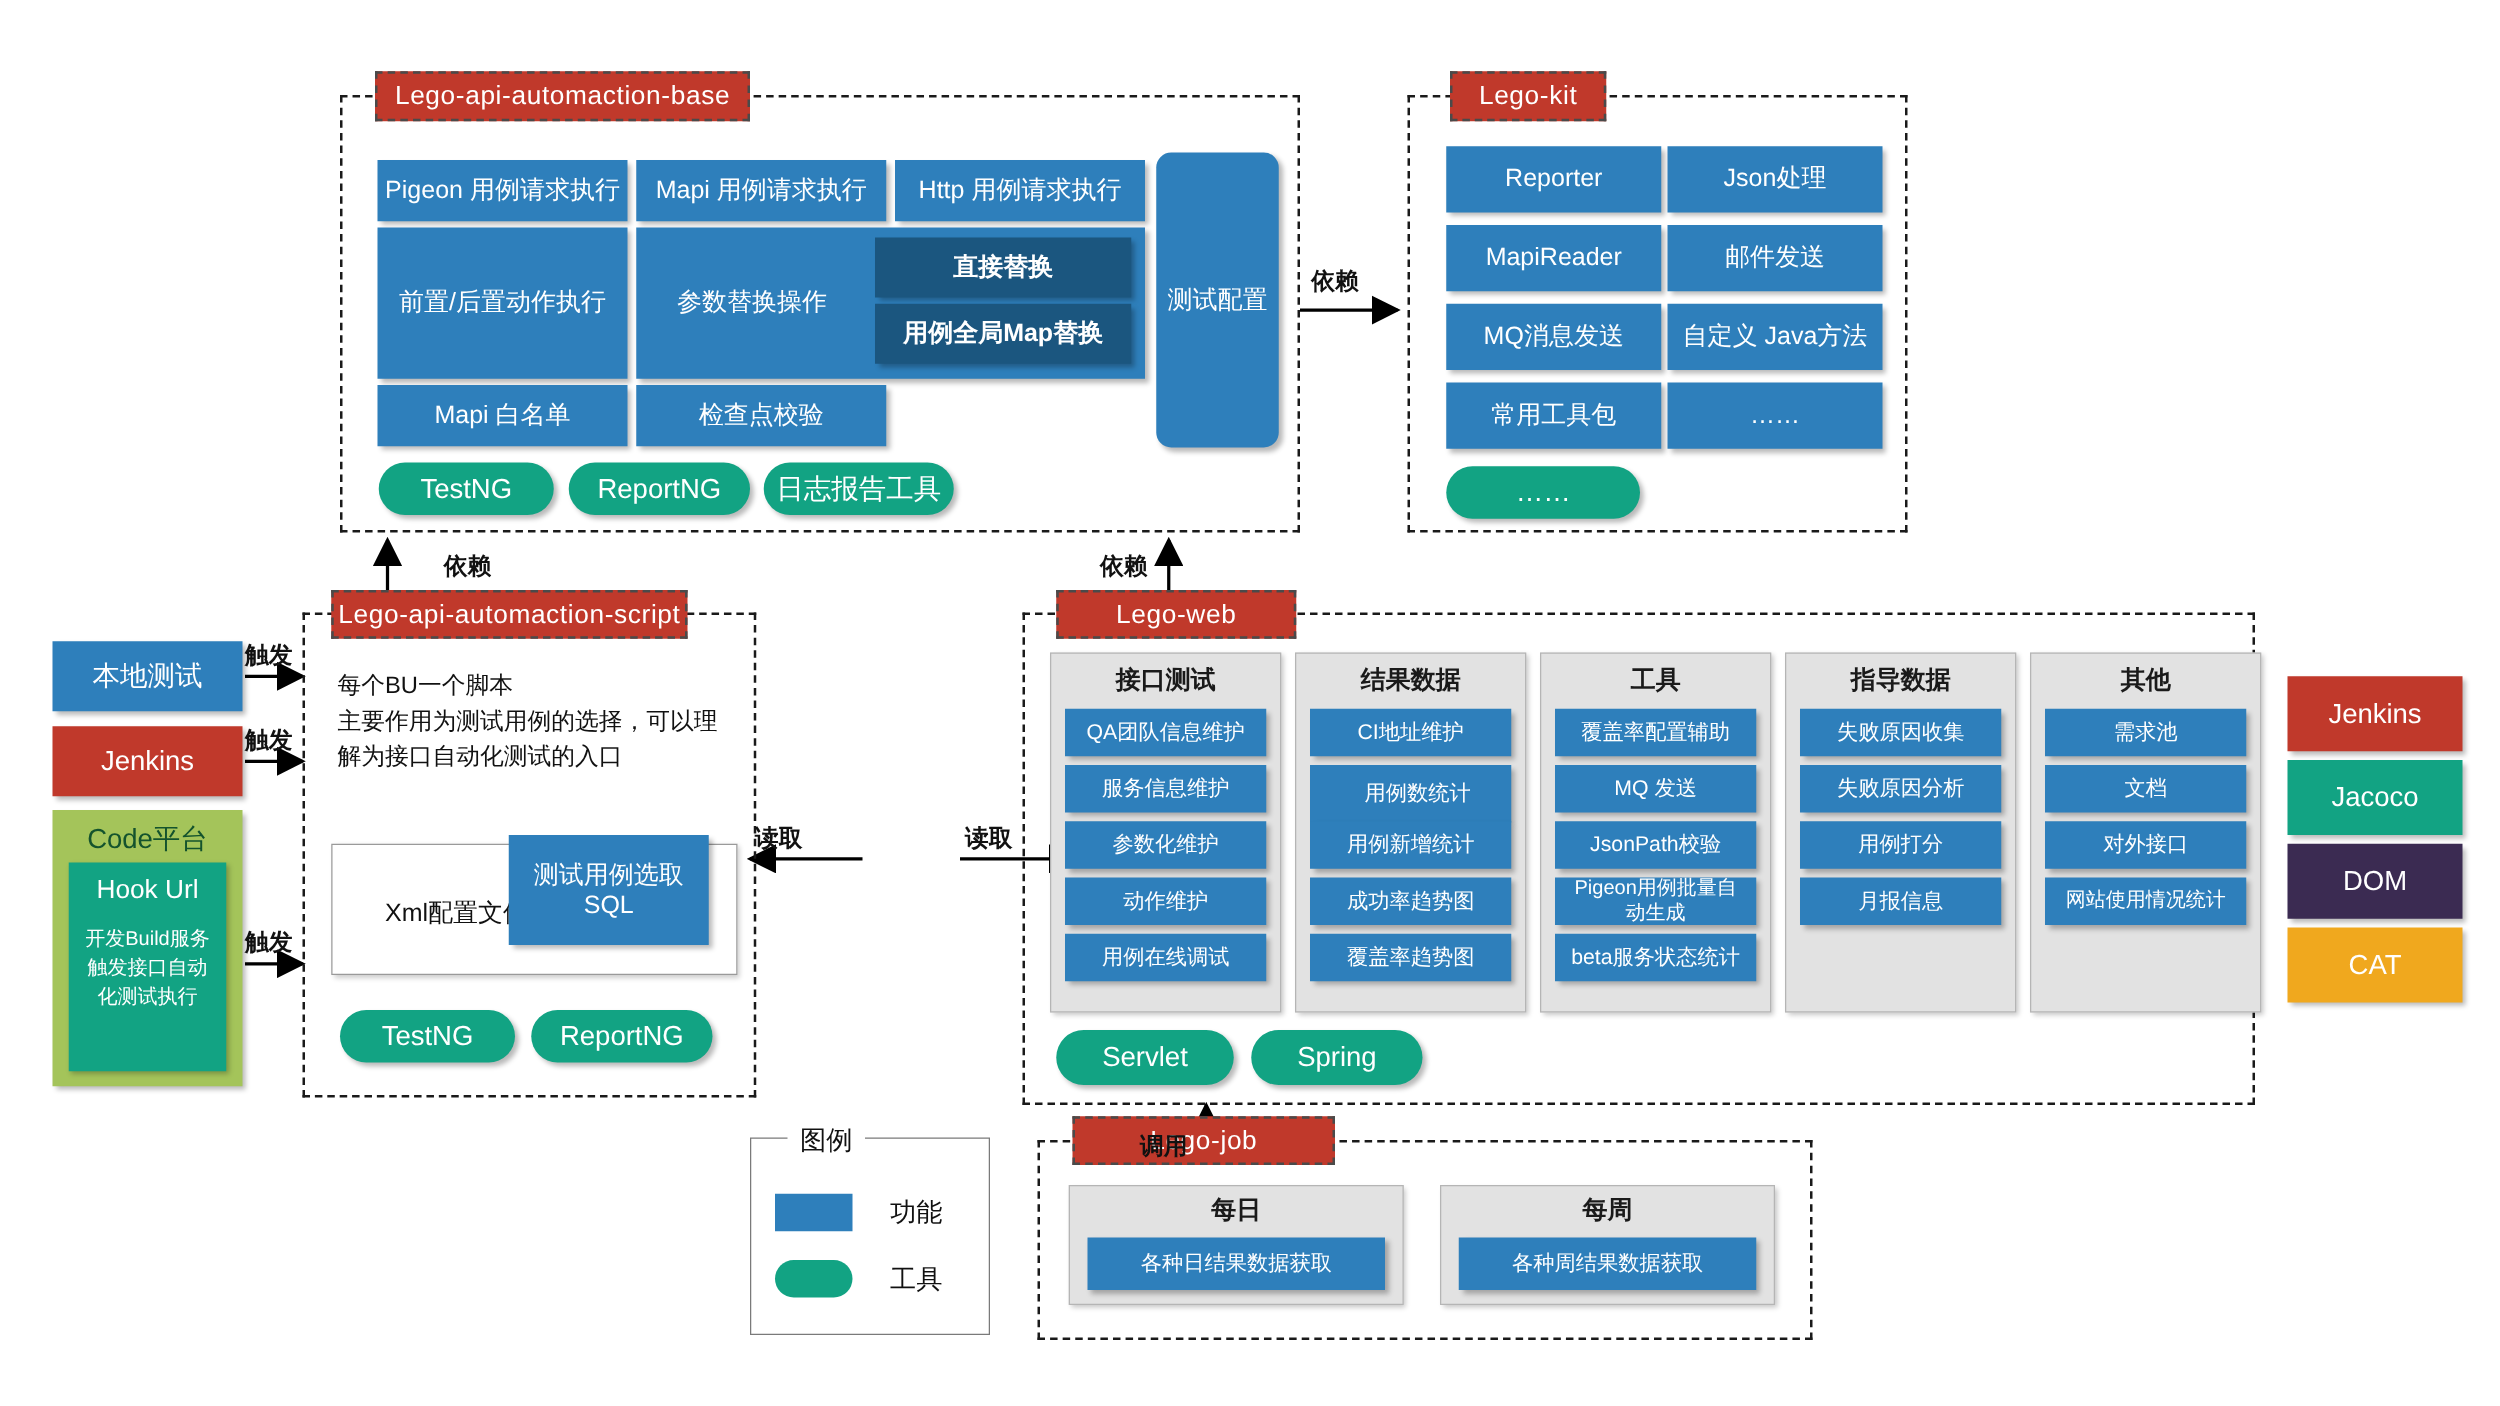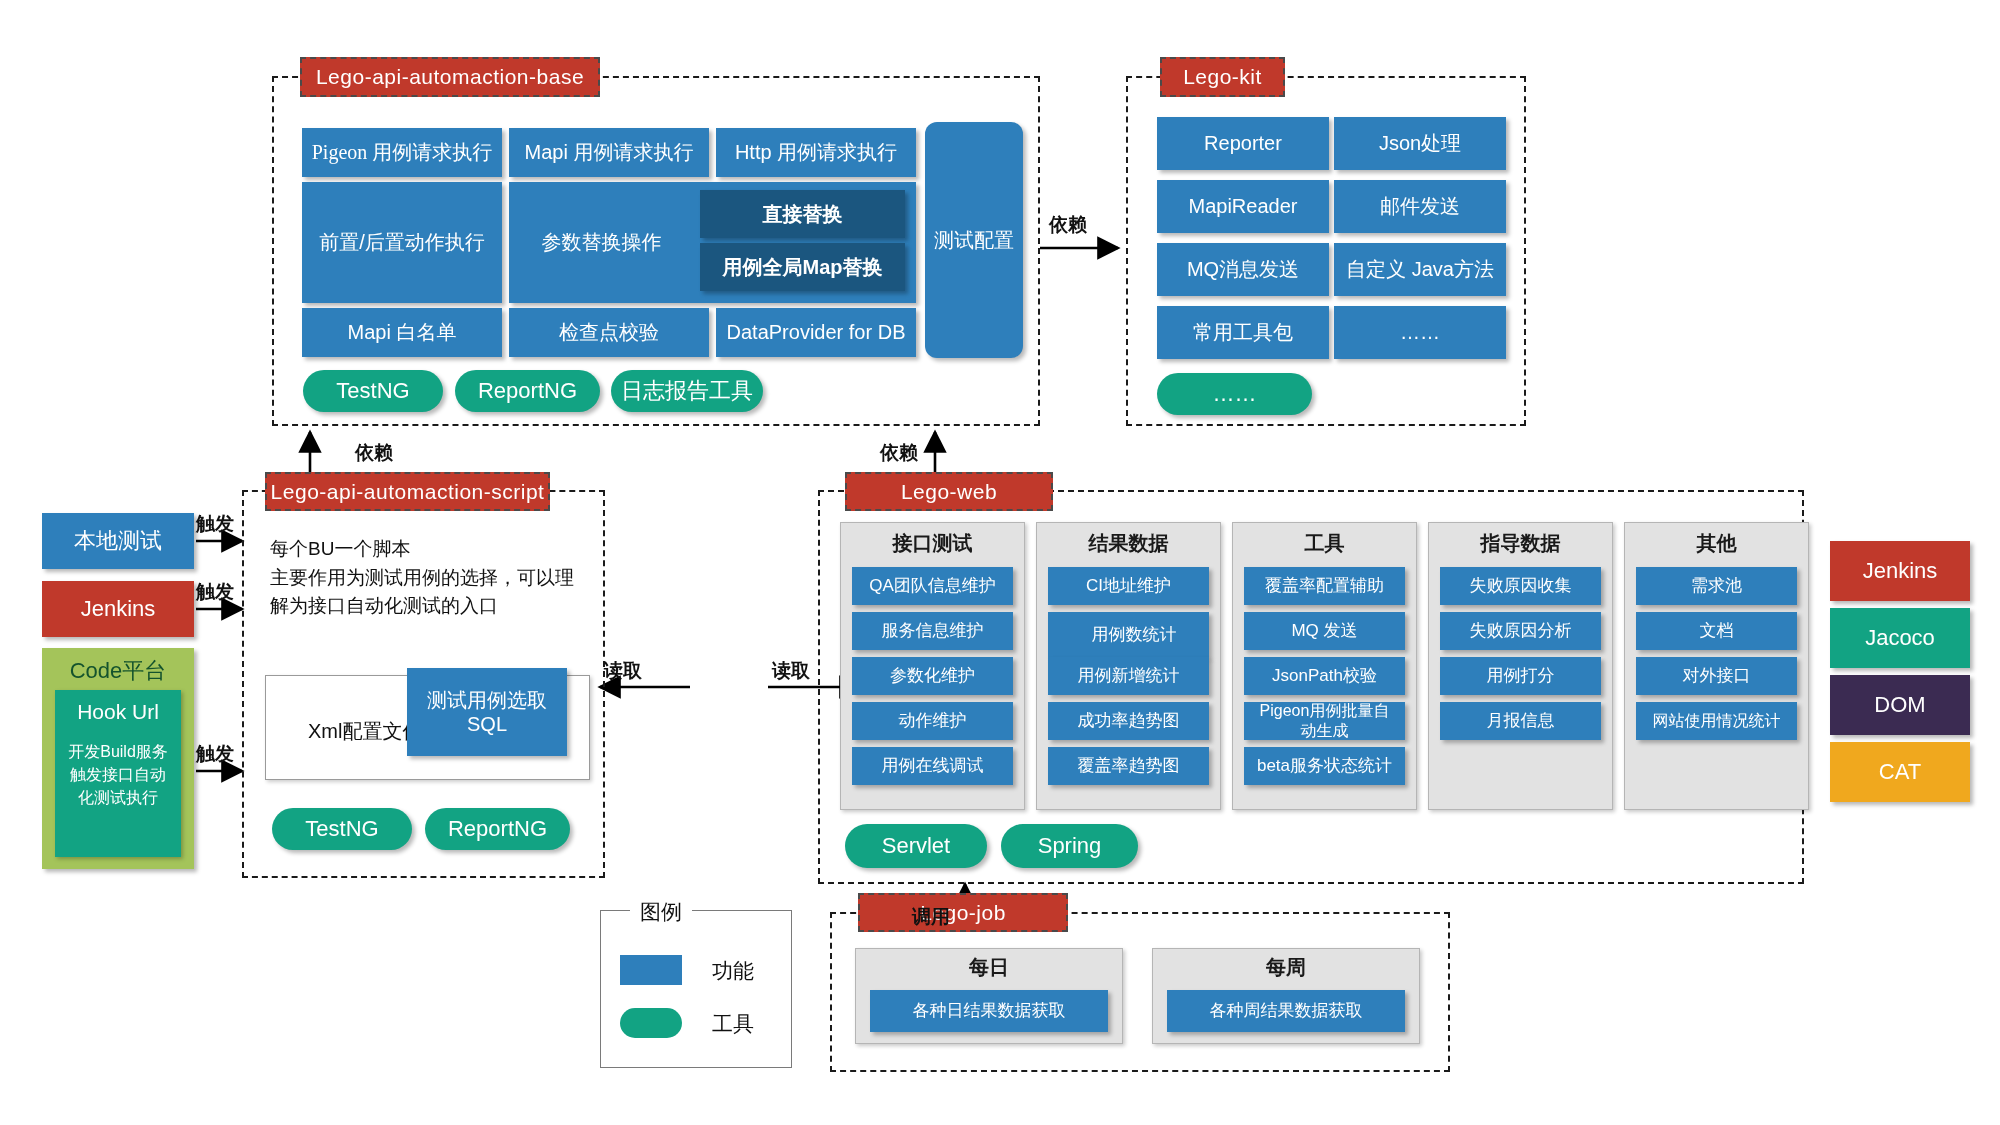--- a/index.html
+++ b/index.html
@@ -93,35 +93,34 @@
 
     <line x1="690" y1="687" x2="600" y2="687" stroke="#000" stroke-width="2.6" marker-end="url(#ah)"></line>
     <line x1="768" y1="687" x2="860" y2="687" stroke="#000" stroke-width="2.6" marker-end="url(#ah)"></line>
 
     <line x1="965" y1="905" x2="965" y2="884" stroke="#000" stroke-width="2.6" marker-end="url(#ah)"></line>
   </svg>
 
   <div class="abs group" style="left:272px;top:76px;width:768px;height:350px;"></div>
   <div class="abs tag" style="left:300px;top:57px;width:300px;height:40px;">Lego-api-automaction-base</div>
 
-  <div class="abs fn" style="left:302px;top:128px;width:200px;height:49px;font-family:Liberation Serif, serif;">Pigeon 用例请求执行</div>
+  <div class="abs fn" style="left:302px;top:128px;width:200px;height:49px;">Pigeon 用例请求执行</div>
   <div class="abs fn" style="left:509px;top:128px;width:200px;height:49px;">Mapi 用例请求执行</div>
   <div class="abs fn" style="left:716px;top:128px;width:200px;height:49px;">Http 用例请求执行</div>
 
   <div class="abs fn" style="left:302px;top:182px;width:200px;height:121px;">前置/后置动作执行</div>
 
   <div class="abs fn" style="left:509px;top:182px;width:407px;height:121px;">
     <span style="position:absolute;left:0;top:0;width:185px;height:121px;display:flex;align-items:center;justify-content:center;">参数替换操作</span>
   </div>
   <div class="abs fn dark" style="left:700px;top:190px;width:205px;height:48px;">直接替换</div>
   <div class="abs fn dark" style="left:700px;top:243px;width:205px;height:48px;">用例全局Map替换</div>
 
   <div class="abs fn" style="left:302px;top:308px;width:200px;height:49px;">Mapi 白名单</div>
   <div class="abs fn" style="left:509px;top:308px;width:200px;height:49px;">检查点校验</div>
-  <div class="abs fn" style="left:716px;top:308px;width:200px;height:49px;">DataProvider for DB</div>
 
   <div class="abs fn round" style="left:925px;top:122px;width:98px;height:236px;">测试配置</div>
 
   <div class="abs pill" style="left:303px;top:370px;width:140px;height:42px;">TestNG</div>
   <div class="abs pill" style="left:455px;top:370px;width:145px;height:42px;">ReportNG</div>
   <div class="abs pill" style="left:611px;top:370px;width:152px;height:42px;">日志报告工具</div>
 
   <div class="abs lbl" style="left:1049px;top:212px;">依赖</div>
 
   <div class="abs group" style="left:1126px;top:76px;width:400px;height:350px;"></div>
@@ -171,21 +170,21 @@
     <div style="text-align:center;color:#fff;font-size:16px;line-height:1.45;white-space:pre-line;margin-top:16px;">开发Build服务
 触发接口自动
 化测试执行</div>
   </div>
   <div class="abs lbl" style="left:196px;top:741px;">触发</div>
 
   <div class="abs lbl" style="left:604px;top:658px;">读取</div>
   <div class="abs lbl" style="left:772px;top:658px;">读取</div>
 
   <div class="abs group" style="left:818px;top:490px;width:986px;height:394px;"></div>
-  <div class="abs tag" style="left:845px;top:472px;width:208px;height:39px;">Lego-web</div>
+  <div class="abs tag" style="left:845px;top:472px;width:192px;height:39px;">Lego-web</div>
   <div class="abs lbl" style="left:880px;top:440px;">依赖</div>
 
   <div class="abs panel" style="left:840px;top:522px;width:185px;height:288px;">
     <div class="panel-title" style="height:40px;">接口测试</div>
   </div>
   <div class="abs fn sm" style="left:852px;top:567px;width:161px;height:38px;">QA团队信息维护</div>
   <div class="abs fn sm" style="left:852px;top:612px;width:161px;height:38px;">服务信息维护</div>
   <div class="abs fn sm" style="left:852px;top:657px;width:161px;height:38px;">参数化维护</div>
   <div class="abs fn sm" style="left:852px;top:702px;width:161px;height:38px;">动作维护</div>
   <div class="abs fn sm" style="left:852px;top:747px;width:161px;height:38px;">用例在线调试</div>

